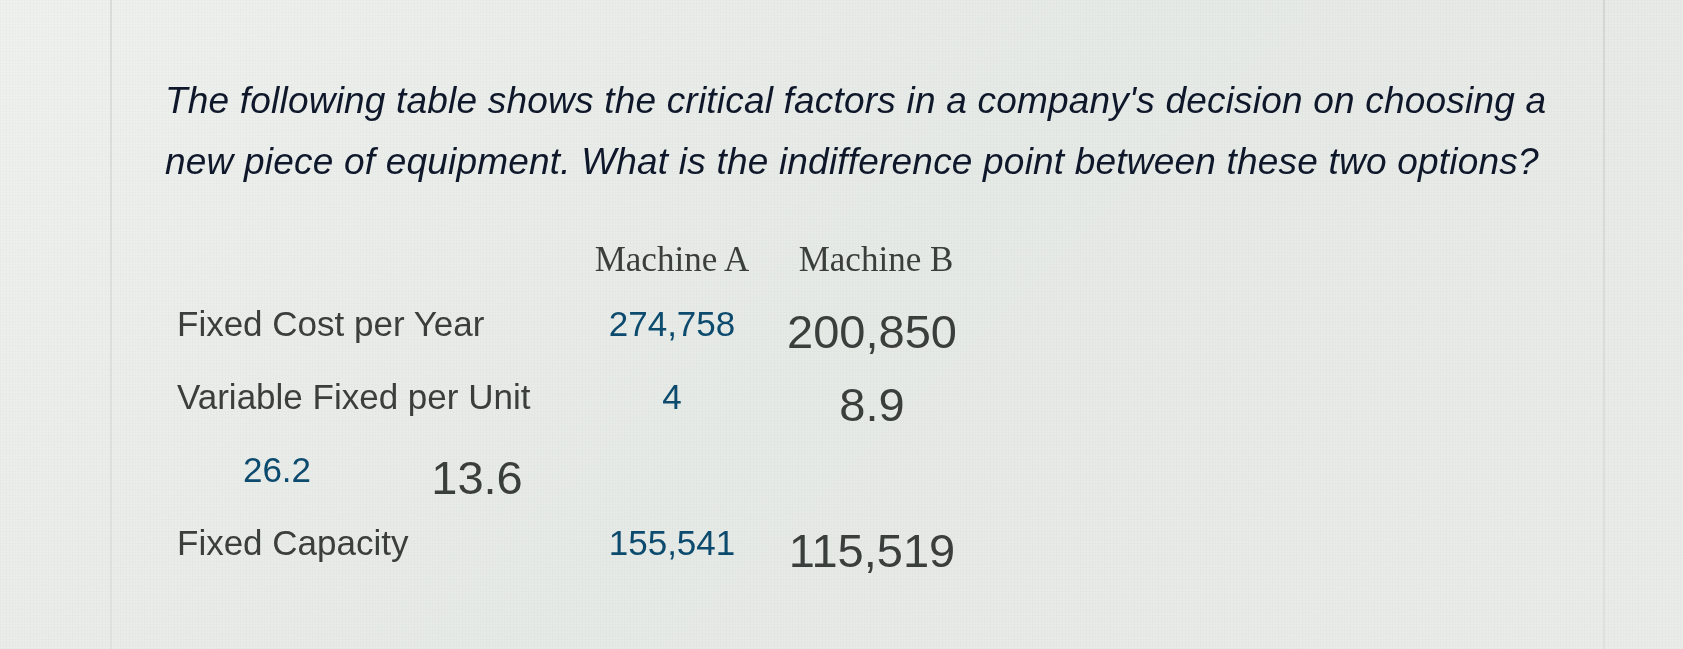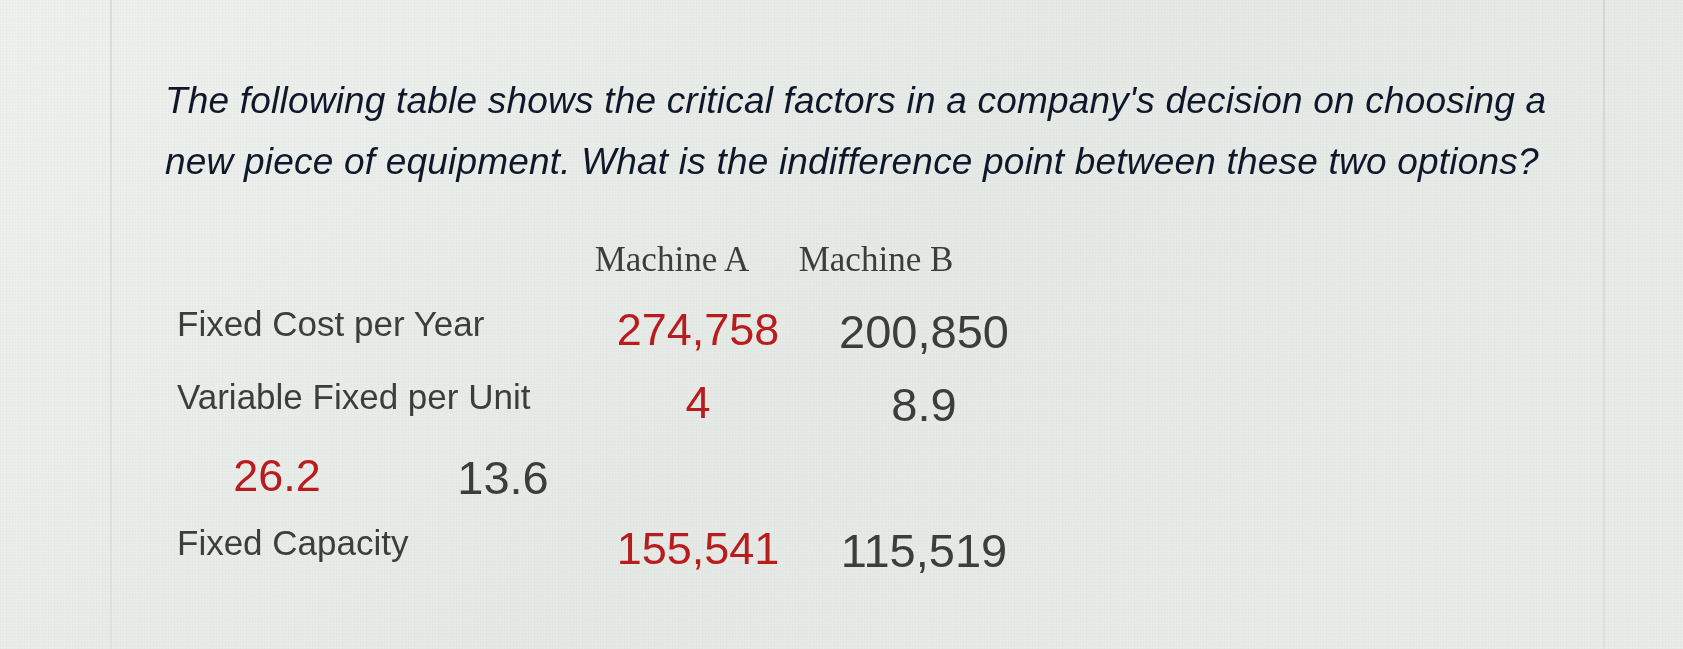--- a/index.html
+++ b/index.html
@@ -50,32 +50,31 @@
     .table-wrap {
       margin-left: 12px;
     }
     .table-header {
       display: flex;
       margin-bottom: 24px;
     }
     .row {
       display: flex;
       margin-bottom: 18px;
-      gap: 26px;
     }
     .label-col {
       width: 395px;
       font-size: 35px;
       color: #3a3e3c;
       text-align: left;
     }
     .col-a {
       width: 200px;
-      font-size: 45px;
-      color: #b91c1c;
+      font-size: 35px;
+      color: #0c4a6e;
       text-align: center;
     }
     .col-b {
       width: 200px;
       font-size: 47px;
       color: #3a3e3c;
       text-align: center;
     }
     .header-text {
       font-size: 35px;

